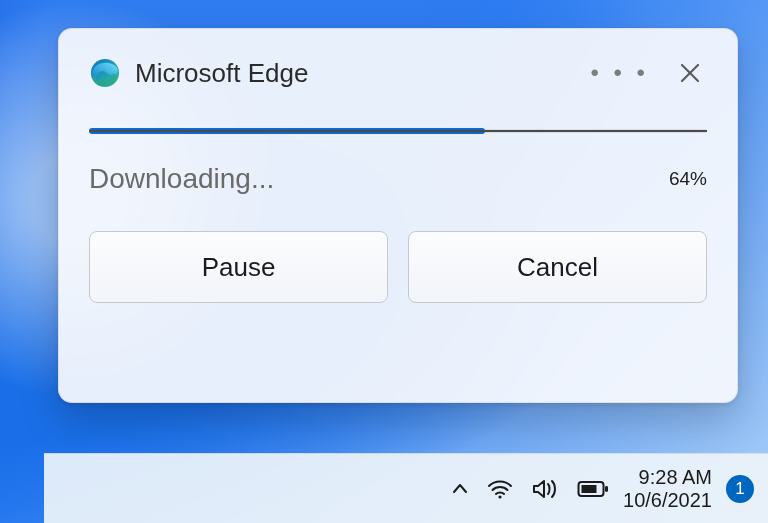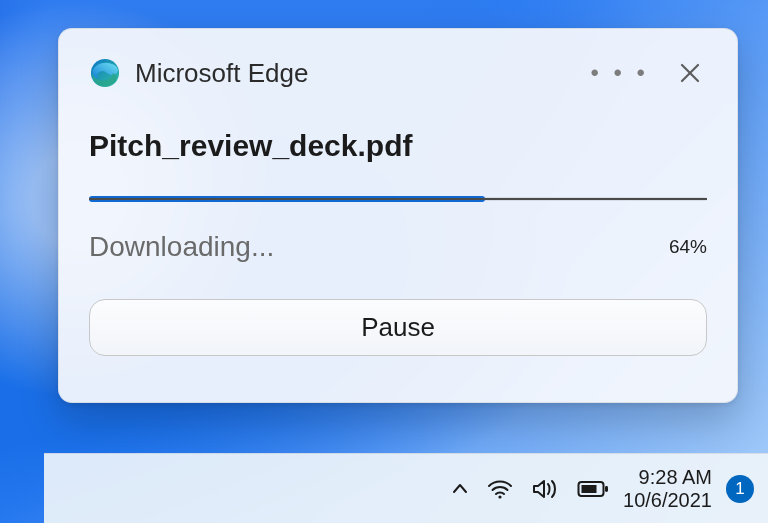--- a/index.html
+++ b/index.html
@@ -35,21 +35,21 @@
   }
   .progress-track::after{
     content:""; position:absolute; left:0; top:1px; height:2px; width:100%; background:#4a4a4a;
   }
   .progress-fill { position:absolute; left:0; top:-1px; height:6px; background:#1069d1; border-radius:3px; }
   .status-row { display:flex; justify-content: space-between; align-items:center; margin-top: 30px; }
   .status-text { font-size: 28px; color: #6a6a6a; }
   .percent-text { font-size: 19px; color: #222; }
   .btn-row { display:flex; gap: 20px; margin-top: 36px; }
   .btn {
-    flex:1; height: 57px; border-radius: 16px; border:1px solid #c8c8c8;
+    flex:1; height: 72px; border-radius: 8px; border:1px solid #c8c8c8;
     background: linear-gradient(#fbfcfe,#f2f5f9); font-size: 26px; color:#1b1b1b;
     display:flex; align-items:center; justify-content:center; cursor:pointer;
   }
   
   .taskbar {
     position:absolute; left:0; right:0; bottom:0; height:70px;
     background: rgba(238,244,250,0.92);
     border-top: 1px solid rgba(0,0,0,0.08);
     display:flex; align-items:center; justify-content:flex-end;
     padding: 0 14px 0 0; gap: 14px; margin-left: 44px;
@@ -90,33 +90,33 @@
       <span class="app-title">Microsoft Edge</span>
       <span class="dots">• • •</span>
       <span class="close-x">
         <svg width="22" height="22" viewBox="0 0 22 22" fill="none" stroke-width="2.2" stroke-linecap="round">
           <line x1="3" y1="3" x2="19" y2="19"></line>
             <line x1="19" y1="3" x2="3" y2="19"></line>
         </svg>
       </span>
     </div>
 
-    <div class="filename">Pitch_review_deck.pdf</div>
 
     <div class="progress-track">
       <div class="progress-fill" style="width:64%"></div>
     </div>
 
     <div class="status-row">
       <span class="status-text">Downloading...</span>
       <span class="percent-text">64%</span>
     </div>
 
     <div class="btn-row">
       <div class="btn">Pause</div>
+      <div class="btn">Cancel</div>
     </div>
   </div>
 
   <div class="taskbar">
     <div class="tray">
       <span class="tray-icon">
         <svg width="18" height="18" viewBox="0 0 18 18" fill="none" stroke="#1b1b1b" stroke-width="2" stroke-linecap="round" stroke-linejoin="round">
             <polyline points="3,12 9,5 15,12"></polyline>
           </svg>
       </span>

